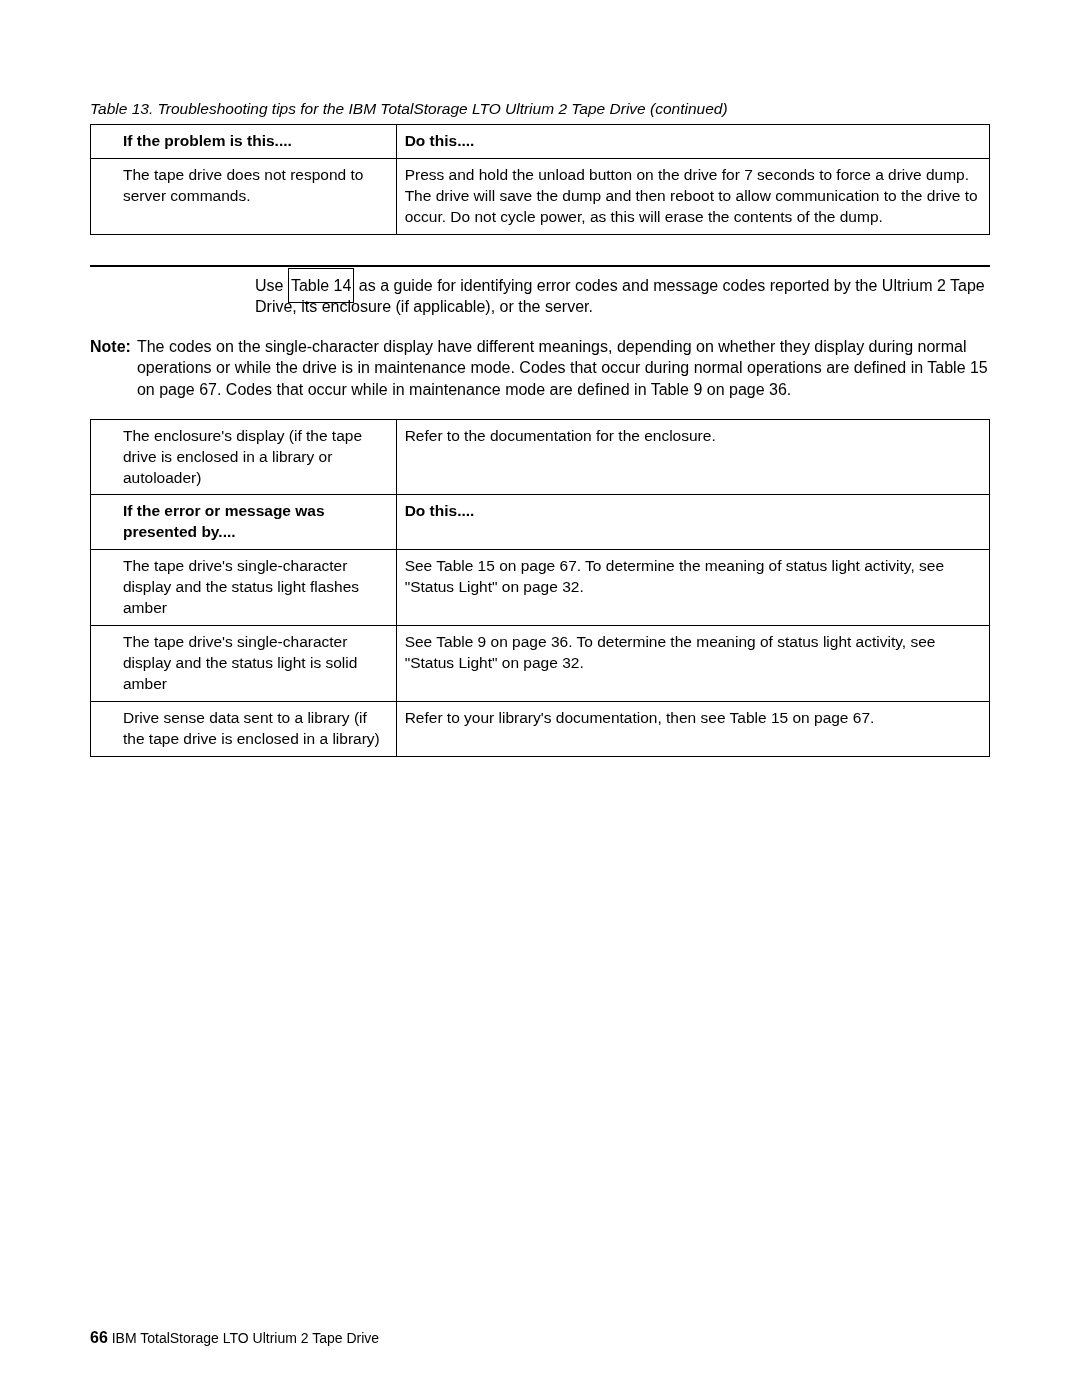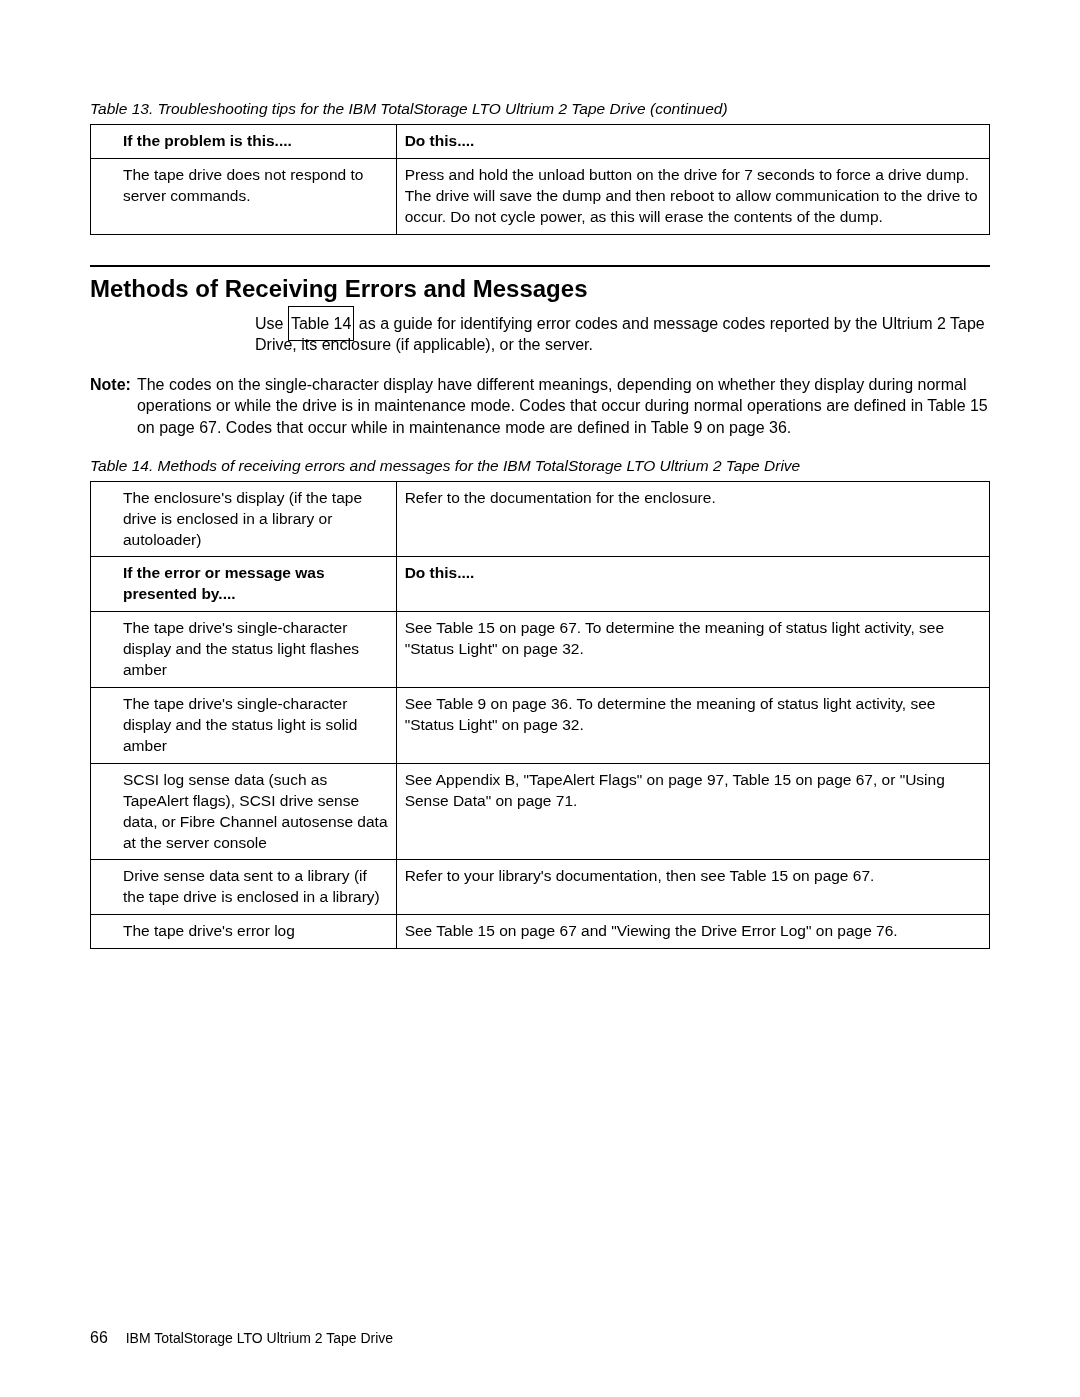--- a/index.html
+++ b/index.html
@@ -76,23 +76,22 @@
     border: 1px solid #000;
     padding: 8px 2px;
   }
   .footer {
     position: absolute;
     bottom: 50px;
     left: 90px;
     font-size: 14px;
   }
   .footer .page-num {
-    font-weight: normal;
+    font-weight: bold;
     font-size: 16px;
-    margin-right: 14px;
   }
 </style>
 </head>
 <body>
 
 <div class="page">
 
   <div class="caption">Table 13. Troubleshooting tips for the IBM TotalStorage LTO Ultrium 2 Tape Drive  (continued)</div>
   <table>
     <tbody>
@@ -101,61 +100,51 @@
       <th>Do this....</th>
     </tr>
     <tr>
       <td class="col1">The tape drive does not respond to server commands.</td>
       <td>Press and hold the unload button on the drive for 7 seconds to force a drive dump. The drive will save the dump and then reboot to allow communication to the drive to occur. Do not cycle power, as this will erase the contents of the dump.</td>
     </tr>
   </tbody>
     </table>
 
   <hr class="section-rule">
-  <h2 class="section-heading">Methods of Receiving Errors and Messages</h2>
 
   <div class="body-text">
     <span>Use </span><span class="link-box">Table 14</span><span> as a guide for identifying error codes and message codes reported by the Ultrium 2 Tape Drive, its enclosure (if applicable), or the server.</span>
   </div>
 
   <div class="note-block">
     <div class="note-label">Note:</div>
     <div class="note-body">The codes on the single-character display have different meanings, depending on whether they display during normal operations or while the drive is in maintenance mode. Codes that occur during normal operations are defined in Table 15 on page 67. Codes that occur while in maintenance mode are defined in Table 9 on page 36.</div>
   </div>
 
-  <div class="caption">Table 14. Methods of receiving errors and messages for the IBM TotalStorage LTO Ultrium 2 Tape Drive</div>
   <table>
     <tbody>
         <tr>
       <td class="col1">The enclosure's display (if the tape drive is enclosed in a library or autoloader)</td>
       <td>Refer to the documentation for the enclosure.</td>
     </tr>
     <tr>
       <th class="col1">If the error or message was presented by....</th>
       <th>Do this....</th>
     </tr>
     <tr>
       <td class="col1">The tape drive's single-character display and the status light flashes amber</td>
       <td>See Table 15 on page 67. To determine the meaning of status light activity, see "Status Light" on page 32.</td>
     </tr>
     <tr>
       <td class="col1">The tape drive's single-character display and the status light is solid amber</td>
       <td>See Table 9 on page 36. To determine the meaning of status light activity, see "Status Light" on page 32.</td>
     </tr>
     <tr>
-      <td class="col1">SCSI log sense data (such as TapeAlert flags), SCSI drive sense data, or Fibre Channel autosense data at the server console</td>
-      <td>See Appendix B, "TapeAlert Flags" on page 97, Table 15 on page 67, or "Using Sense Data" on page 71.</td>
-    </tr>
-    <tr>
       <td class="col1">Drive sense data sent to a library (if the tape drive is enclosed in a library)</td>
       <td>Refer to your library's documentation, then see Table 15 on page 67.</td>
-    </tr>
-    <tr>
-      <td class="col1">The tape drive's error log</td>
-      <td>See Table 15 on page 67 and "Viewing the Drive Error Log" on page 76.</td>
     </tr>
   </tbody>
     </table>
 
   <div class="footer">
     <span class="page-num">66</span>
     <span>IBM TotalStorage LTO Ultrium 2 Tape Drive</span>
   </div>
 
 </div>

